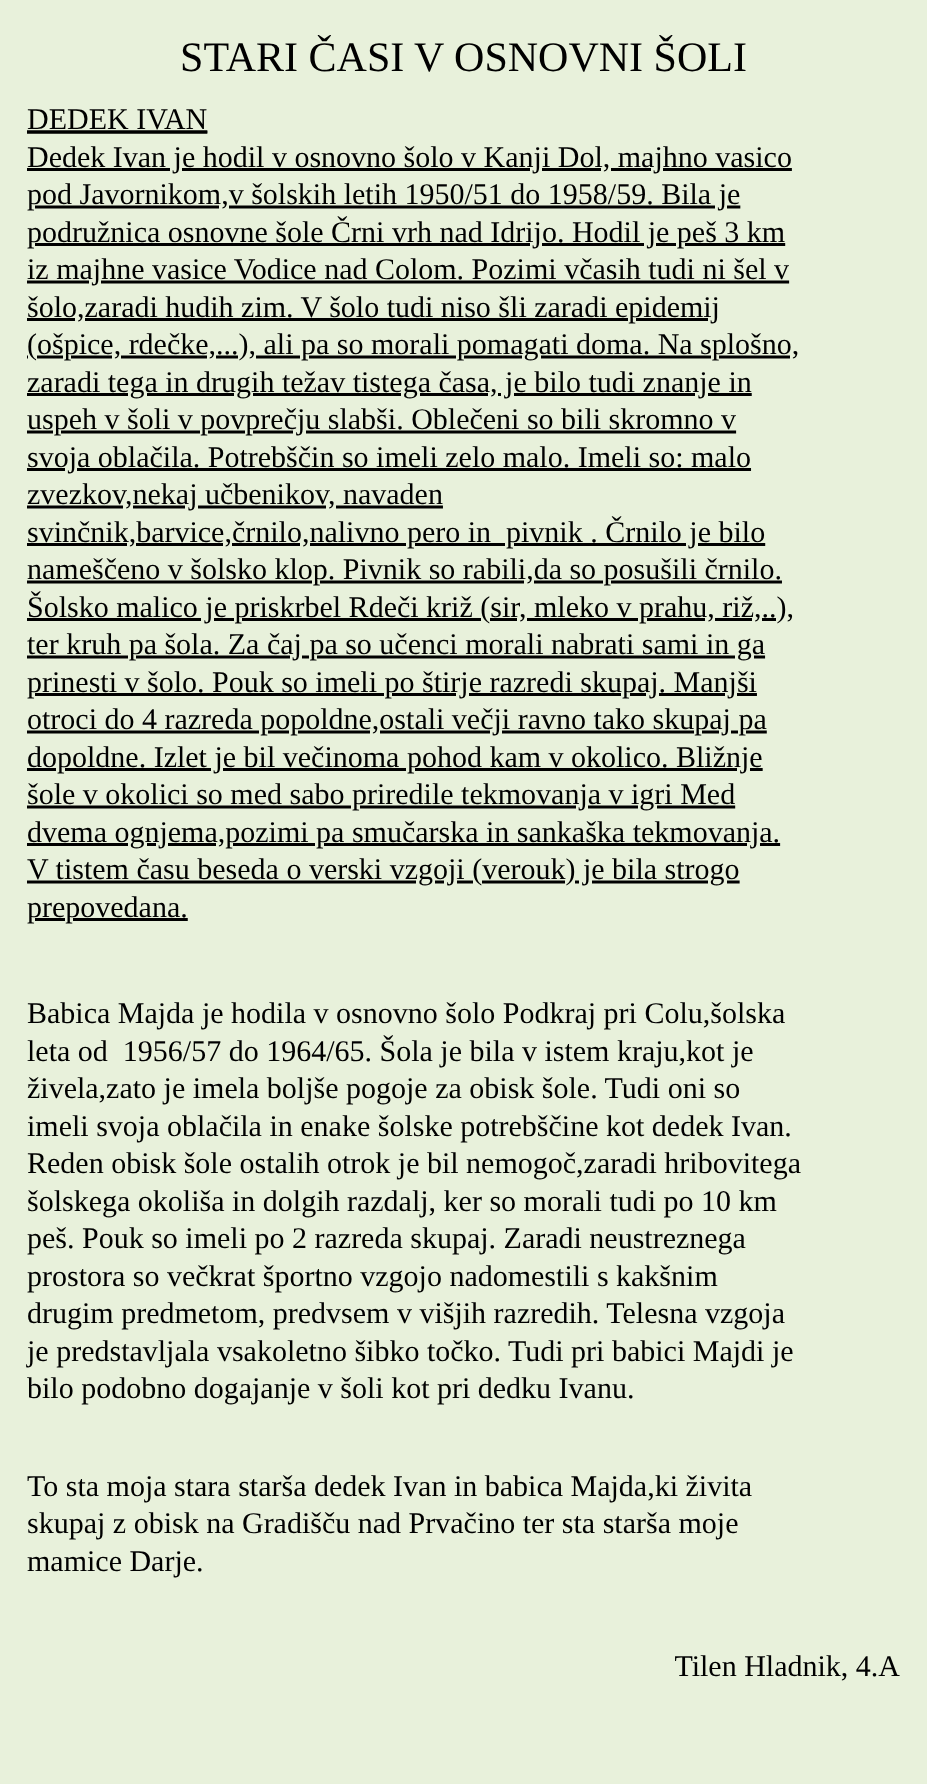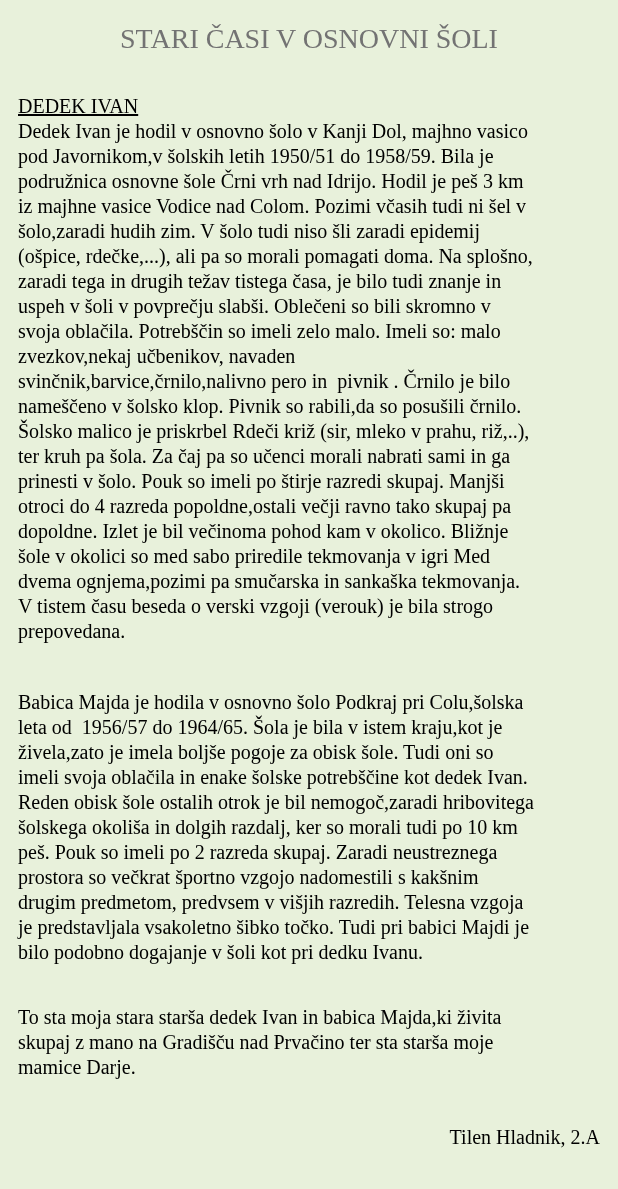--- a/index.html
+++ b/index.html
@@ -32,39 +32,39 @@
     text-align: center;
     color: #ff0000;
   }
   .section-heading {
     text-decoration: underline;
     white-space: pre;
   }
   .section-body {
     white-space: pre;
   }
-  .sec1 { margin-top: 38px; }
+  .sec1 { margin-top: 12px; text-decoration: underline; }
   .sec2 { margin-top: 46px; }
   .closing {
     margin-top: 40px;
     white-space: pre;
   }
   .signature {
     margin-top: 45px;
     padding-right: 18px;
     text-align: right;
     white-space: pre;
   }
 </style>
 </head>
 <body style="background: rgb(232, 241, 219);">
 
 <div class="page">
 
-  <h1 class="title" style="color: #737373;">STARI ČASI V OSNOVNI ŠOLI</h1>
+  <h1 class="title" style="color: #000000;">STARI ČASI V OSNOVNI ŠOLI</h1>
 
   <section class="sec1">
     <div class="section-heading">DEDEK IVAN</div>
     <div class="section-body">Dedek Ivan je hodil v osnovno šolo v Kanji Dol, majhno vasico
 pod Javornikom,v šolskih letih 1950/51 do 1958/59. Bila je
 podružnica osnovne šole Črni vrh nad Idrijo. Hodil je peš 3 km
 iz majhne vasice Vodice nad Colom. Pozimi včasih tudi ni šel v
 šolo,zaradi hudih zim. V šolo tudi niso šli zaradi epidemij
 (ošpice, rdečke,...), ali pa so morali pomagati doma. Na splošno,
 zaradi tega in drugih težav tistega časa, je bilo tudi znanje in
@@ -92,18 +92,18 @@
 Reden obisk šole ostalih otrok je bil nemogoč,zaradi hribovitega
 šolskega okoliša in dolgih razdalj, ker so morali tudi po 10 km
 peš. Pouk so imeli po 2 razreda skupaj. Zaradi neustreznega
 prostora so večkrat športno vzgojo nadomestili s kakšnim
 drugim predmetom, predvsem v višjih razredih. Telesna vzgoja
 je predstavljala vsakoletno šibko točko. Tudi pri babici Majdi je
 bilo podobno dogajanje v šoli kot pri dedku Ivanu.</div>
   </section>
 
   <div class="closing">To sta moja stara starša dedek Ivan in babica Majda,ki živita
-skupaj z mano na Gradišču nad Prvačino ter sta starša moje
+skupaj z obisk na Gradišču nad Prvačino ter sta starša moje
 mamice Darje.</div>
 
-  <div class="signature">Tilen Hladnik, 2.A</div>
+  <div class="signature">Tilen Hladnik, 4.A</div>
 
 </div>
 
 </body></html>

